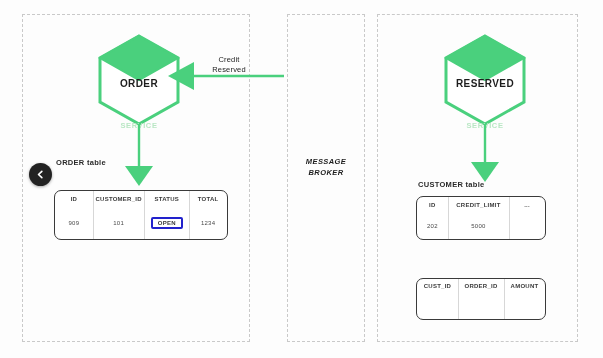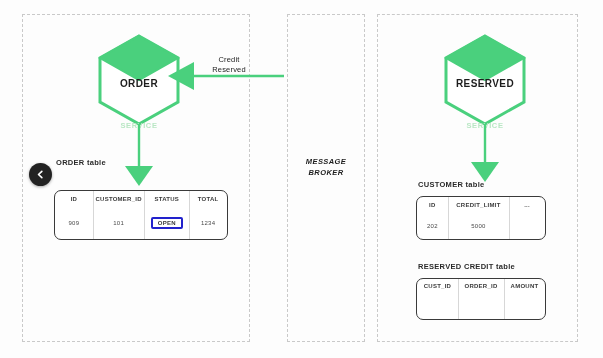--- a/index.html
+++ b/index.html
@@ -316,21 +316,20 @@
       <tbody>
         <tr>
           <td>202</td>
           <td>5000</td>
           <td></td>
         </tr>
       </tbody>
     </table>
   </div>
 
-  <div class="table-caption" id="reserved-caption">RESERVED  CREDIT table</div>
   <div class="db-table" id="reserved-table">
     <div class="vline" style="left:32%"></div>
     <div class="vline" style="left:68%"></div>
     <table>
       <thead>
         <tr>
           <th class="col-a">CUST_ID</th>
           <th class="col-b">ORDER_ID</th>
           <th class="col-c">AMOUNT</th>
         </tr>

